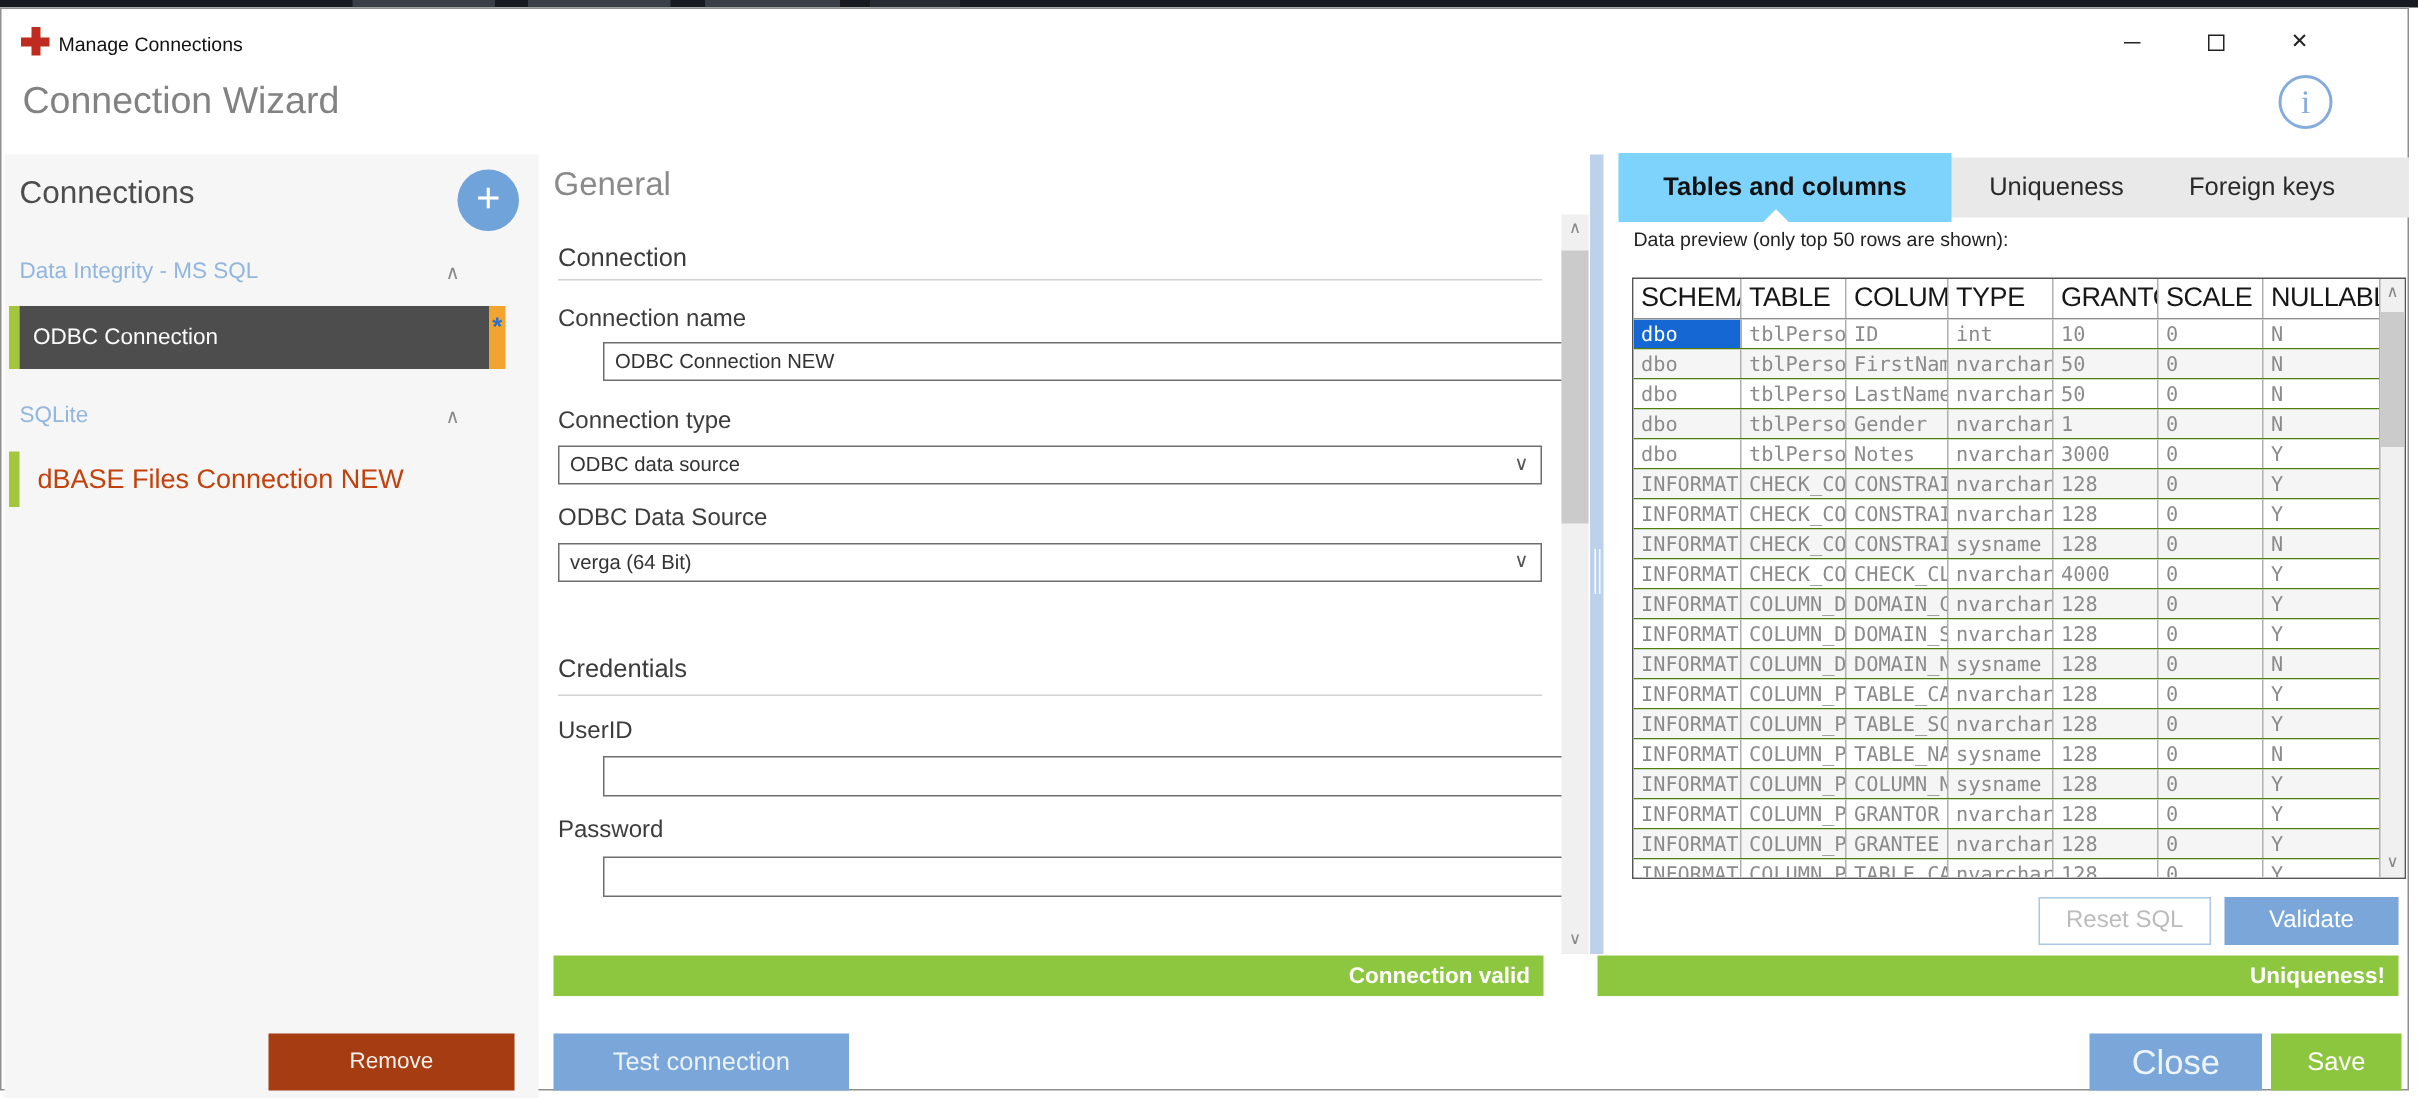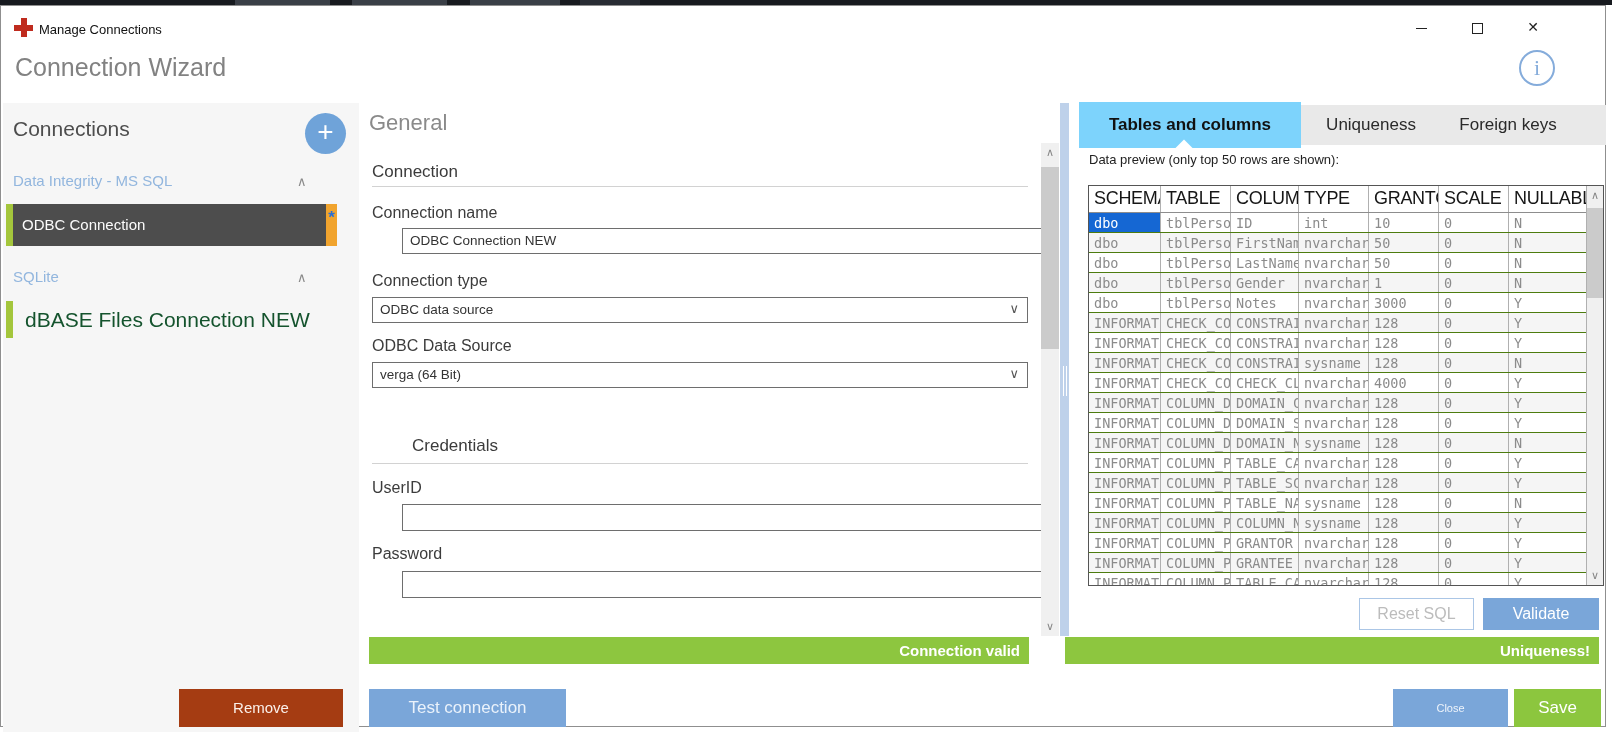--- a/index.html
+++ b/index.html
@@ -30,21 +30,21 @@
   
   .sidebar { left:2px; top:97px; width:356px; height:629px; background:#f6f6f6; }
   .sb-title { left:12px; top:111px; font-size:21px; font-weight:normal; color:#4d4d4d; }
   .add-btn { left:304px; top:107px; width:41px; height:41px; border-radius:50%; background:#6fa3d9; color:#fff; font-size:28px; text-align:center; line-height:38px; }
   .group-label { font-size:15px; color:#92b6de; }
   .group-chevron { font-size:13px; color:#8a8a8a; }
   .sel-item-green { left:5px; top:198px; width:7px; height:42px; background:#a4c63c; }
   .sel-item-body { left:12px; top:198px; width:313px; height:42px; background:#4d4d4d; color:#fbfbfb; font-size:15px; line-height:42px; padding-left:9px; }
   .sel-item-orange { left:325px; top:198px; width:11px; height:42px; background:#f1a42e; color:#2a6fd6; font-size:17px; font-weight:bold; text-align:center; line-height:28px; }
   .item2-green { left:5px; top:295px; width:7px; height:37px; background:#a4c63c; }
-  .item2-label { left:24px; top:295px; height:37px; line-height:37px; font-size:21px; color:#14532d; }
+  .item2-label { left:24px; top:295px; height:37px; line-height:37px; font-size:18px; color:#c2410c; }
   .remove-btn { left:178px; top:683px; width:164px; height:38px; background:#a53c12; color:#fbf0ea; font-size:15px; text-align:center; line-height:38px; }
 
   
   .general-heading { left:368px; top:104px; font-size:22px; color:#8a8a8a; }
   .section-hdr { font-size:17px; color:#3b3b3b; }
   .divider { width:656px; height:1px; background:#d2d2d2; }
   .field-label { font-size:16px; color:#3c3c3c; }
   .tinput { left:371px; width:656px; height:26px; border:1px solid #6e6e6e; background:#fff; font-size:13.5px; color:#333; padding:4px 0 0 7px;margin-left:30px; }
   .tselect { left:371px; width:656px; height:26px; border:1px solid #6e6e6e; background:#fff; font-size:13.5px; color:#333; padding:4px 0 0 7px; }
   .dd-chevron { position:absolute; right:8px; top:3px; font-size:13px; color:#555; }
@@ -75,21 +75,21 @@
   .trow:nth-child(even) { background:#f5f5f5; }
   .tcell { font-family:"DejaVu Sans Mono","Liberation Mono",monospace; font-size:13.5px; color:#8b8b8b; padding:2px 0 0 5px; overflow:hidden; white-space:nowrap; border-right:1px solid #b0b0b0; }
   .tcell.sel { background:#1567d3; color:#fff; }
   .c0{width:72px;} .c1{width:70px;} .c2{width:68px;} .c3{width:70px;} .c4{width:70px;} .c5{width:70px;} .c6{width:77px; border-right:none;}
   .t-scroll { position:absolute; right:0; top:0; width:17px; height:100%; background:#f0f0f0; border-left:1px solid #b0b0b0; }
   .t-thumb { position:absolute; left:0; top:22px; width:100%; height:90px; background:#cbcbcb; }
 
   .reset-btn { left:1358px; top:592px; width:115px; height:32px; background:#fff; border:1px solid #abc6e6; color:#bcbcbc; font-size:16px; text-align:center; line-height:30px; }
   .validate-btn { left:1482px; top:592px; width:116px; height:32px; background:#7aa6d9; color:#fff; font-size:16px; text-align:center; line-height:32px; }
   .right-status { left:1064px; top:631px; width:534px; }
-  .close-btn { left:1392px; top:683px; width:115px; height:38px; background:#7aa6d9; color:#eef4fb; font-size:11px; text-align:center; line-height:38px; }
+  .close-btn { left:1392px; top:683px; width:115px; height:38px; background:#7aa6d9; color:#eef4fb; font-size:23px; text-align:center; line-height:38px; }
   .save-btn { left:1513px; top:683px; width:87px; height:38px; background:#8cc63e; color:#fff; font-size:17px; text-align:center; line-height:38px; }
 </style>
 </head>
 <body>
 
 <div class="abs top-strip">
   <span style="left:235px;width:95px;"></span>
     <span style="left:352px;width:95px;"></span>
     <span style="left:470px;width:90px;"></span>
     <span style="left:580px;width:60px;background:#282c33;"></span>
@@ -135,21 +135,21 @@
 
   <div class="abs field-label" style="left:371px;top:198px;">Connection name</div>
   <div class="abs tinput" style="top:222px;">ODBC Connection NEW</div>
 
   <div class="abs field-label" style="left:371px;top:266px;">Connection type</div>
   <div class="abs tselect" style="top:291px;"><span>ODBC data source</span><span class="dd-chevron">∨</span></div>
 
   <div class="abs field-label" style="left:371px;top:331px;">ODBC Data Source</div>
   <div class="abs tselect" style="top:356px;"><span>verga (64 Bit)</span><span class="dd-chevron">∨</span></div>
 
-  <div class="abs section-hdr" style="left:371px;top:430px;margin-left:40px;">Credentials</div>
+  <div class="abs section-hdr" style="left:371px;top:430px;">Credentials</div>
   <div class="abs divider" style="left:371px;top:457px;"></div>
 
   <div class="abs field-label" style="left:371px;top:473px;">UserID</div>
   <div class="abs tinput" style="top:498px;height:27px;"></div>
 
   <div class="abs field-label" style="left:371px;top:539px;">Password</div>
   <div class="abs tinput" style="top:565px;height:27px;"></div>
 
   <div class="abs status-bar mid-status">Connection valid</div>
   <div class="abs test-btn">Test connection</div>

